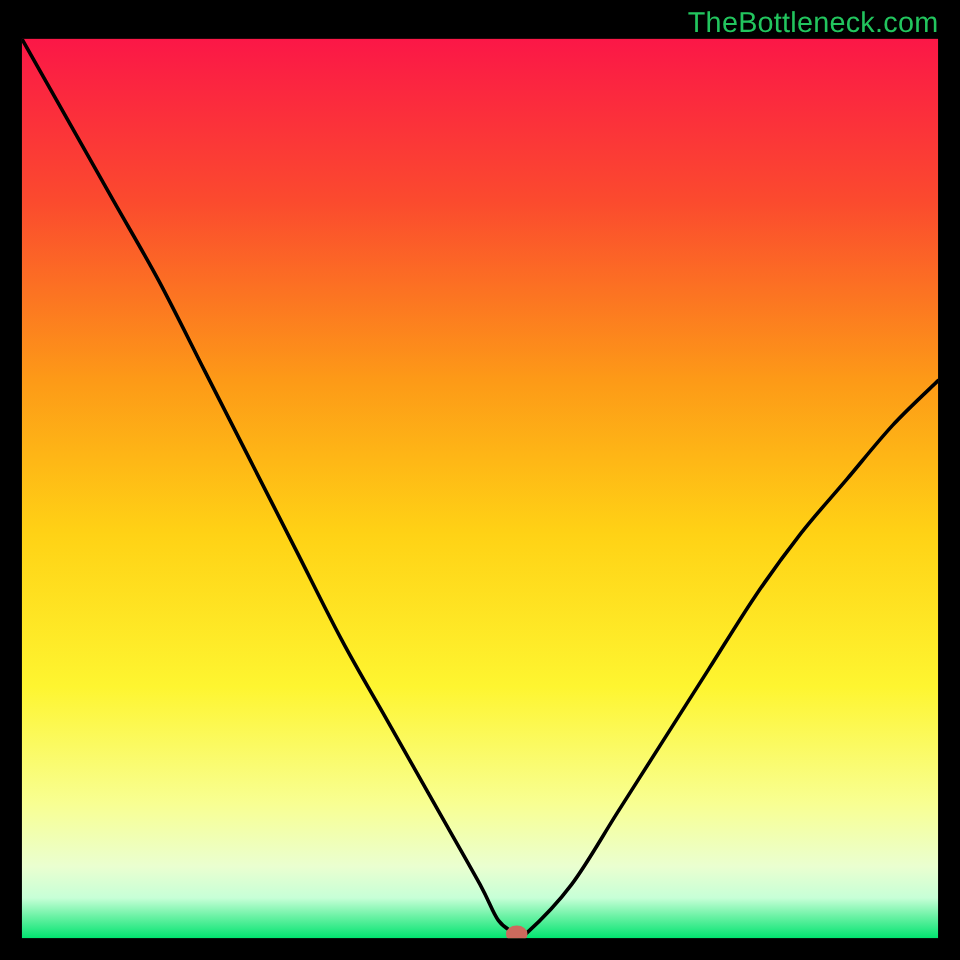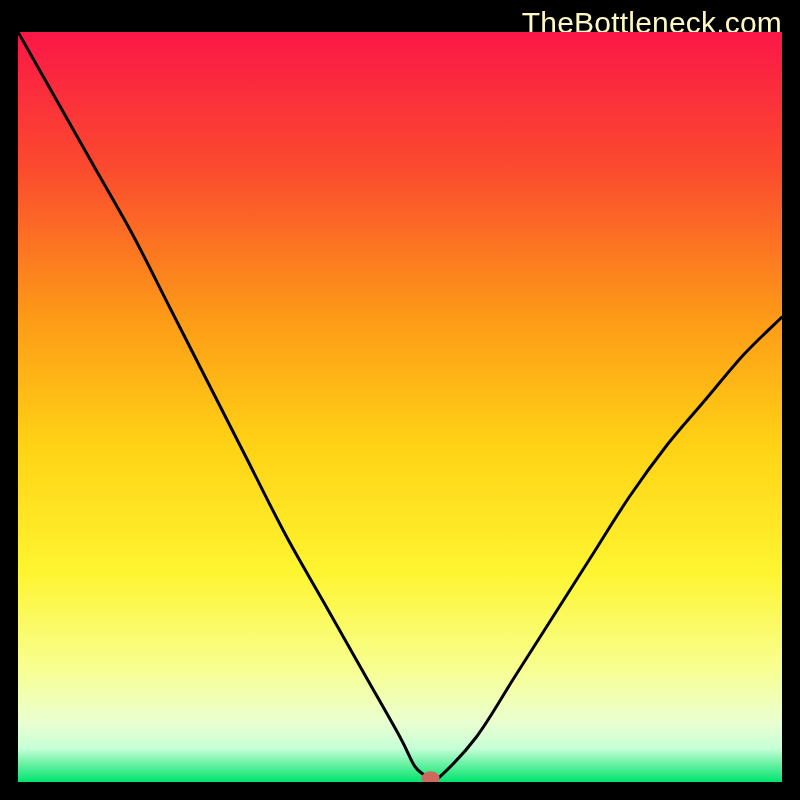--- a/index.html
+++ b/index.html
@@ -27,22 +27,22 @@
   }
   .plot-area svg {
     display: block;
     width: 100%;
     height: 100%;
   }
   .watermark {
     position: absolute;
     top: 6px;
     right: 18px;
-    color: #fef9c3;
-    font-size: 30px;
+    color: #22c55e;
+    font-size: 24px;
     font-weight: 500;
     letter-spacing: 0.2px;
     font-family: Arial, Helvetica, sans-serif;
   }
 </style>
 </head>
 <body>
 
 <div class="frame">
   <div class="watermark">TheBottleneck.com</div>

